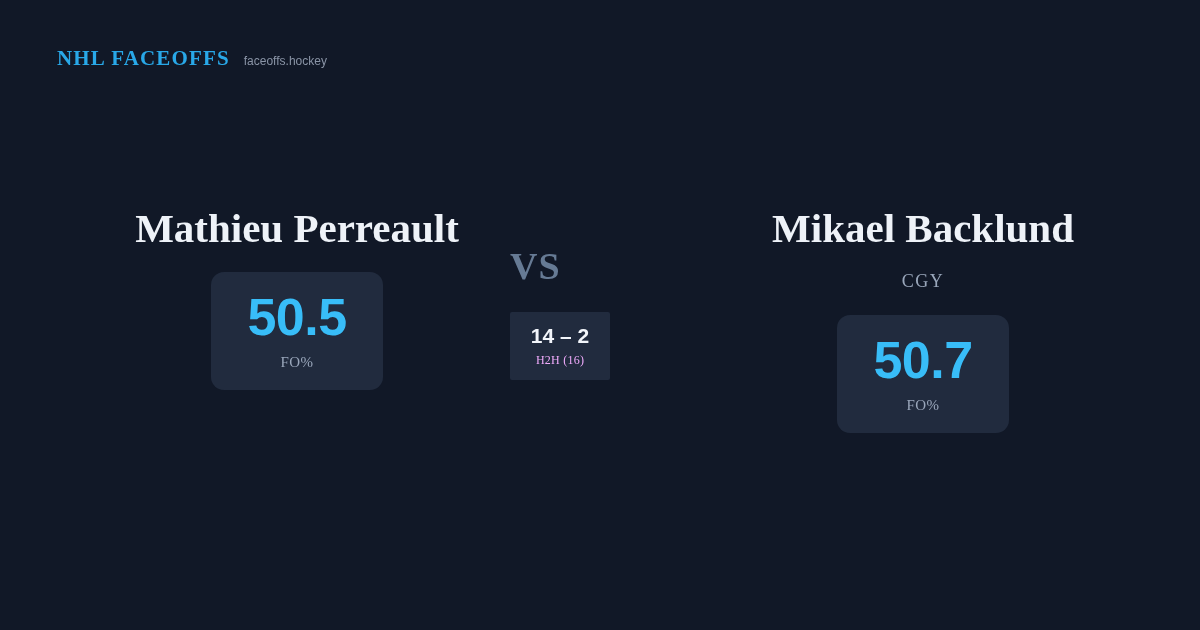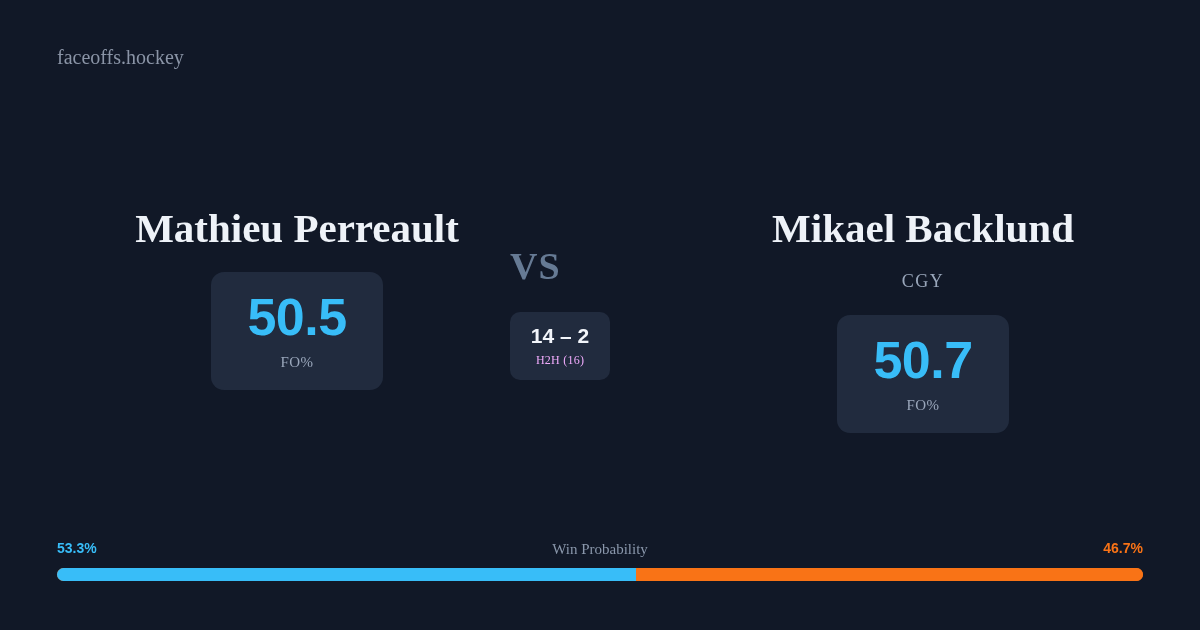--- a/index.html
+++ b/index.html
@@ -36,22 +36,22 @@
   }
   .brand {
     font-family: "Liberation Serif", serif;
     font-weight: bold;
     font-size: 21px;
     letter-spacing: 0.055em;
     color: #29a8e8;
     white-space: nowrap;
   }
   .brand-domain {
-    font-family: Liberation Serif, serif;
-    font-size: 20px;
+    font-family: Liberation Sans, sans-serif;
+    font-size: 12px;
     color: #8a94a6;
     white-space: nowrap;
   }
 
   
   .matchup {
     position: absolute;
     left: 0;
     top: 190px;
     width: 1200px;
@@ -132,21 +132,21 @@
     color: #667a94;
     letter-spacing: 0.03em;
     margin-top: 57px;
     line-height: 1;
   }
   .h2h-card {
     margin-top: 27px;
     width: 100px;
     height: 68px;
     background: #212b3e;
-    border-radius: 10px;
+    border-radius: 2px;
     display: flex;
     flex-direction: column;
     align-items: center;
     justify-content: center;
   }
   .h2h-score {
     font-family: "Liberation Sans", sans-serif;
     font-weight: bold;
     font-size: 21px;
     color: #f2f5fa;
@@ -219,20 +219,21 @@
     background: #f97316;
     flex: 1 1 auto;
   }
 </style>
 </head>
 <body>
 
 <div class="card">
 
   <div class="header">
+    <span class="brand">NHL FACEOFFS</span>
     <span class="brand-domain">faceoffs.hockey</span>
   </div>
 
   <div class="matchup">
 
     <div class="side side-left">
       <div class="player-name">Mathieu Perreault</div>
       <div class="stat-card">
         <div class="stat-value">50.5</div>
         <div class="stat-label">FO%</div>
@@ -251,25 +252,14 @@
       <div class="player-name">Mikael Backlund</div>
       <div class="player-teams">CGY</div>
       <div class="stat-card">
         <div class="stat-value">50.7</div>
         <div class="stat-label">FO%</div>
       </div>
     </div>
 
   </div>
 
-  <div class="winprob">
-    <div class="winprob-row">
-      <span class="wp-left">53.3%</span>
-      <span class="wp-title">Win Probability</span>
-      <span class="wp-right">46.7%</span>
-    </div>
-    <div class="wp-bar">
-      <div class="wp-bar-left" style="width: 53.3%;"></div>
-      <div class="wp-bar-right"></div>
-    </div>
-  </div>
 
 </div>
 
 </body></html>

